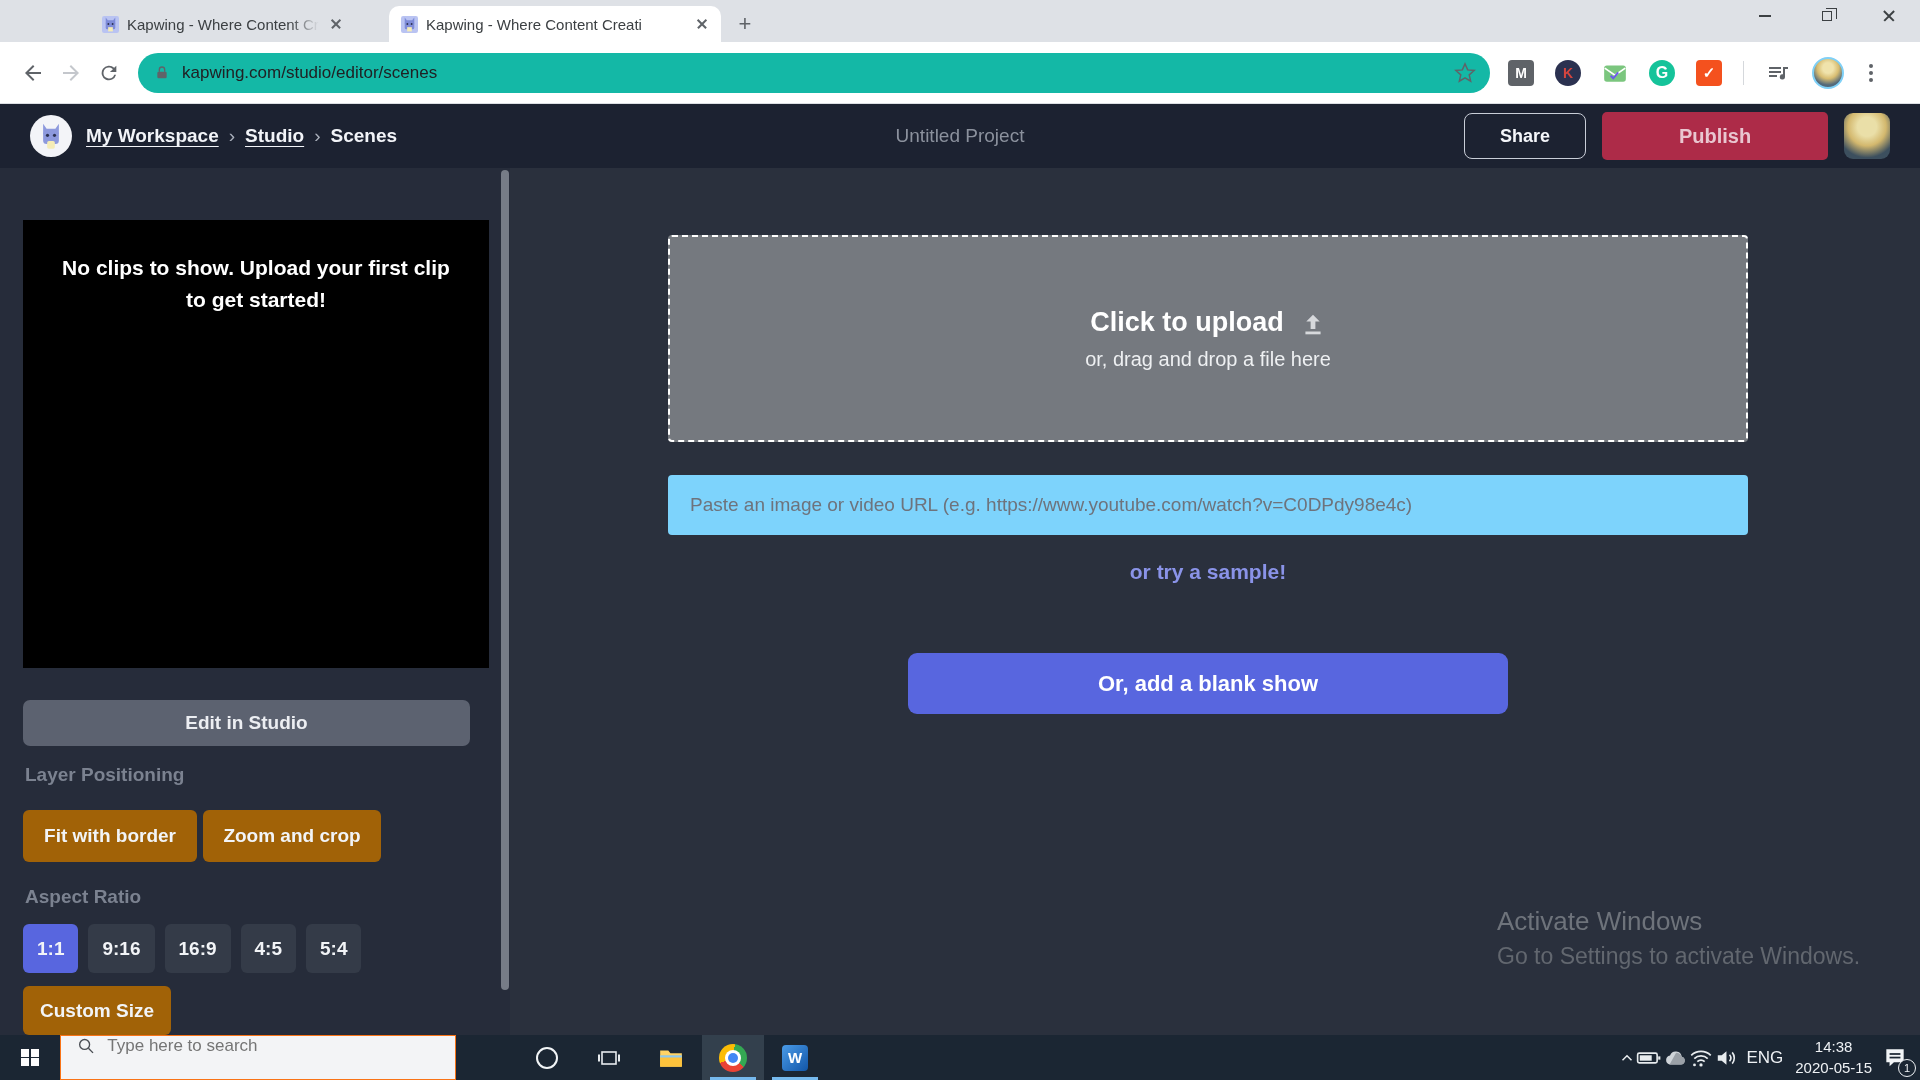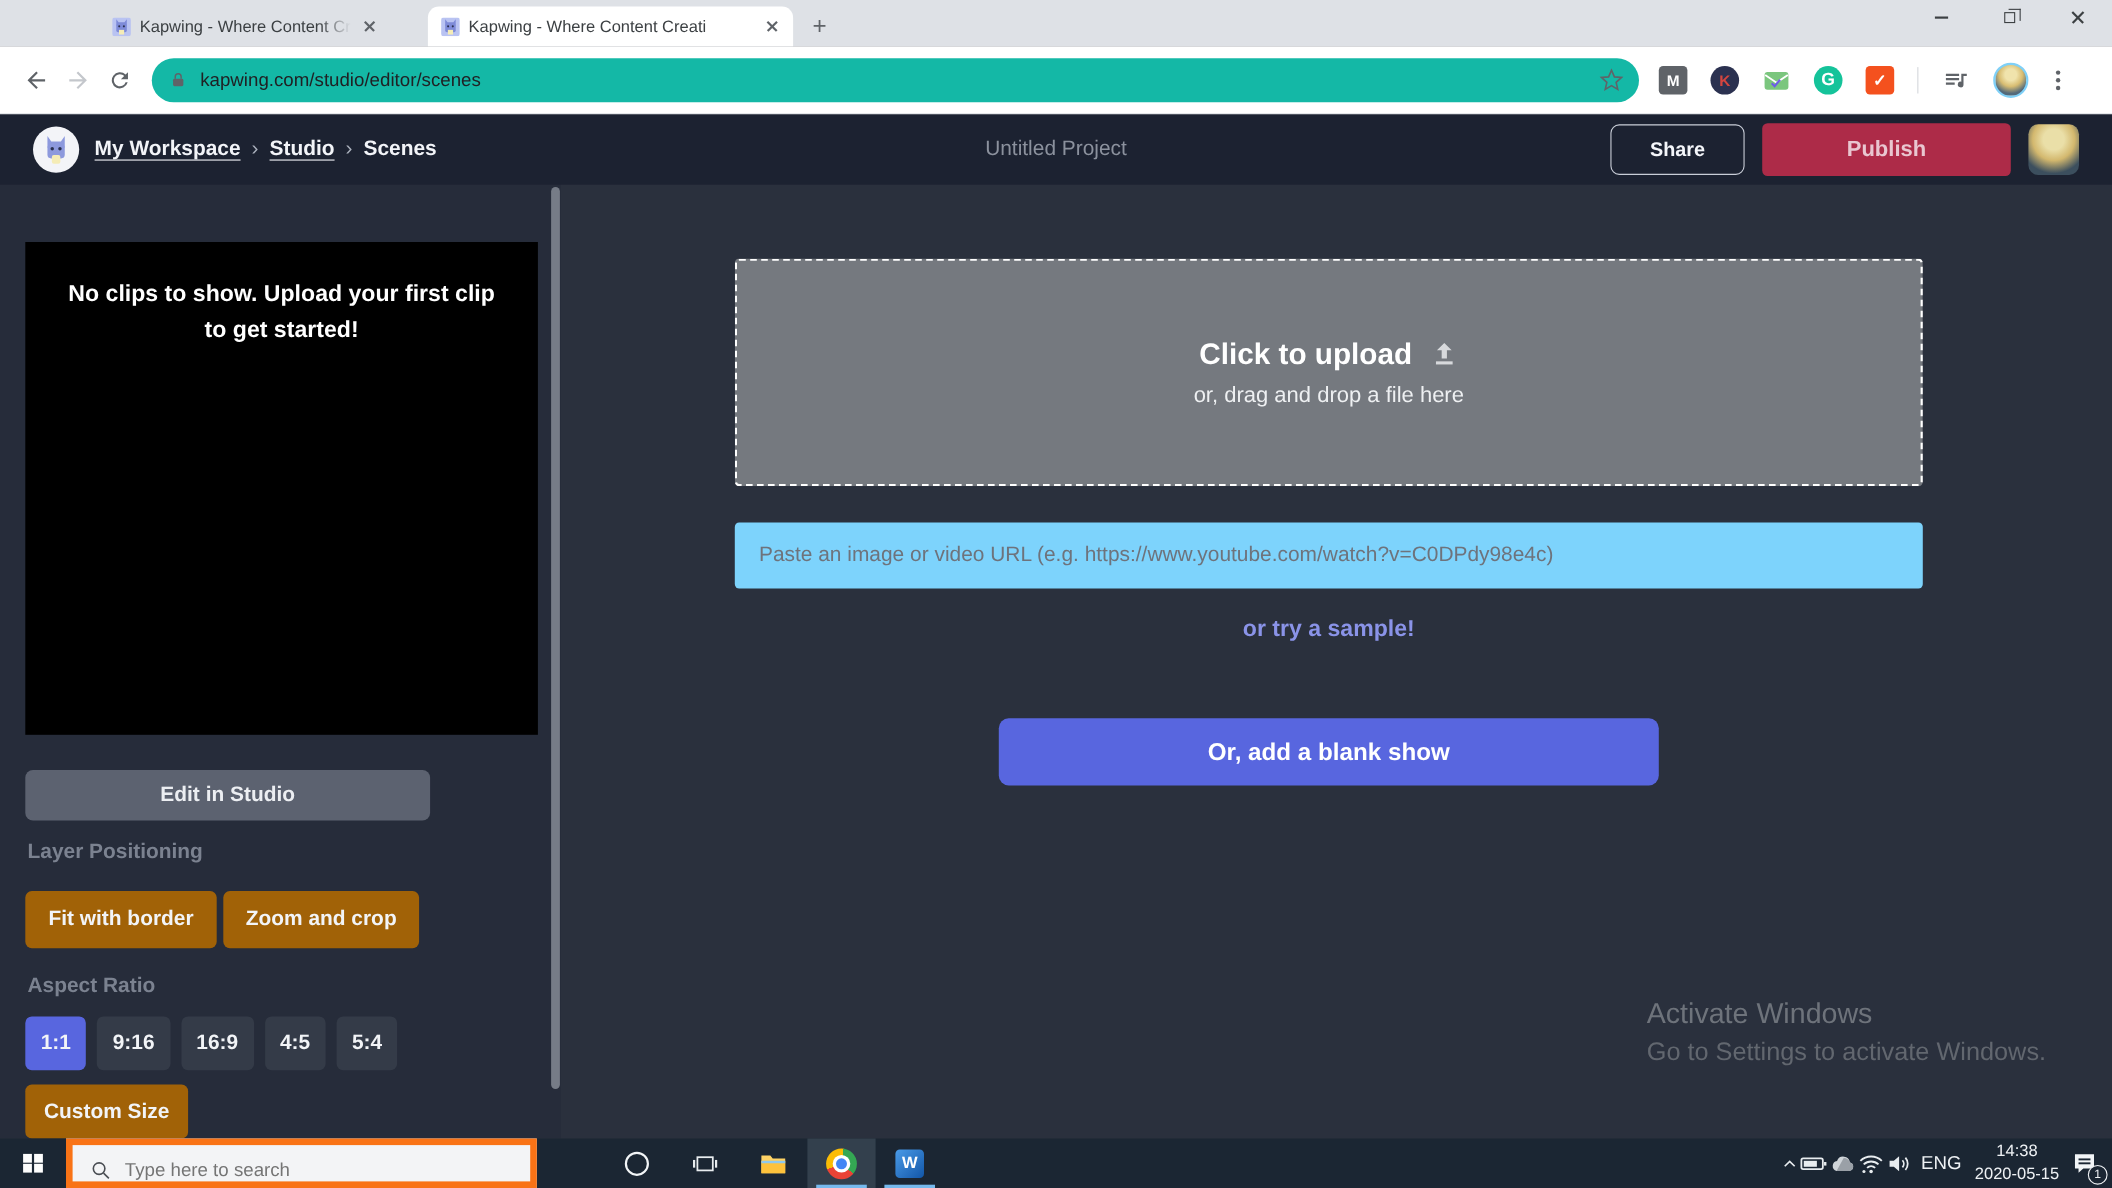--- a/index.html
+++ b/index.html
@@ -60,55 +60,55 @@
                  display:flex; align-items:center; justify-content:center; }
   .avatar-header { width:46px; height:46px; border-radius:9px;
                    background:radial-gradient(circle at 50% 30%, #eadfa8 24%, #d3b86e 48%, #3c4f5e 78%); }
 
   
   .content { height:867px; position:relative; display:flex; }
   .sidebar { width:510px; height:100%; background:#262c3a; position:relative; flex:none; }
   .sidebar-scroll { position:absolute; right:1px; top:2px; width:8px; height:820px; border-radius:4px; background:#767c87; }
   .clip-preview { position:absolute; left:23px; top:52px; width:466px; height:448px; background:#000;
                   color:#fff; font-size:21px; font-weight:bold; text-align:center; line-height:1.5; padding:32px 28px 0; }
-  .btn-edit-studio { position:absolute; left:23px; top:532px; width:368px; height:46px; background:#5c6270; border-radius:7px;
+  .btn-edit-studio { position:absolute; left:23px; top:532px; width:447px; height:46px; background:#5c6270; border-radius:7px;
                      color:#eceef2; font-size:19px; font-weight:bold; display:flex; align-items:center; justify-content:center; }
   .side-label { position:absolute; left:25px; color:#7b8290; font-size:19px; font-weight:bold; }
   .lbl-layer { top:596px; } .lbl-aspect { top:718px; }
   .btn-dark { background:#a16207; border-radius:6px; color:#f2f4f7; font-weight:bold; display:flex; align-items:center; justify-content:center; }
   .btn-fit { position:absolute; left:23px; top:642px; width:174px; height:52px; font-size:19px; }
   .btn-zoomcrop { position:absolute; left:203px; top:642px; width:178px; height:52px; font-size:19px; }
   .ratio-row { position:absolute; left:23px; top:756px; display:flex; gap:10px; }
   .ratio-btn { height:49px; padding:0 14px; background:#343b48; border-radius:6px; color:#f2f4f7; font-size:19px; font-weight:bold;
                display:flex; align-items:center; justify-content:center; }
   .ratio-btn.selected { background:#5866df; }
   .btn-custom { position:absolute; left:23px; top:818px; width:148px; height:49px; font-size:19px; }
 
   .main { flex:1; position:relative; background:#2a303d; }
   .dropzone { position:absolute; left:158px; top:67px; width:1080px; height:207px; background:#75797f;
               border:2px dashed #ffffff; border-radius:4px; display:flex; flex-direction:column; align-items:center; justify-content:center; gap:10px; }
-  .drop-title-row { display:flex; align-items:center; gap:16px; }
+  .drop-title-row { display:flex; align-items:flex-end; gap:16px; }
   .drop-title { color:#fff; font-size:27px; font-weight:bold; }
   .drop-sub { color:#eef0f2; font-size:20px; }
   .url-input { position:absolute; left:158px; top:307px; width:1080px; height:60px; background:#7dd3fc; border:none; border-radius:4px;
                padding:0 22px; font-size:19px; color:#3a3f48; font-family:"Liberation Sans",sans-serif; outline:none; }
   .url-input::placeholder { color:#6e737c; }
   .sample-link { position:absolute; left:158px; top:392px; width:1080px; text-align:center; color:#8a93e8; font-size:21px; font-weight:bold; cursor:pointer; }
   .btn-blank-scene { position:absolute; left:398px; top:485px; width:600px; height:61px; background:#5866df; border-radius:9px;
                      color:#fff; font-size:22px; font-weight:bold; display:flex; align-items:center; justify-content:center; }
   .watermark { position:absolute; left:987px; top:738px; }
   .wm1 { color:#6e737b; font-size:26px; }
   .wm2 { color:#62676f; font-size:23px; margin-top:6px; }
 
   
   .taskbar { height:45px; background:#1b2633; display:flex; align-items:stretch; position:relative; }
   .tb-start { width:60px; display:flex; align-items:center; justify-content:center; }
   .win-logo { display:grid; grid-template-columns:8px 8px; grid-template-rows:8px 8px; gap:1.5px; transform:none; }
   .win-logo i { background:#fdfdfd; display:block; }
-  .tb-search { width:428px; background:#f3f4f6; border:6px solid #f97316; display:flex; align-items:flex-end; gap:12px; padding:0 0 0 16px; }
+  .tb-search { width:396px; background:#f3f4f6; border:1px solid #f97316; display:flex; align-items:flex-start; gap:12px; padding:0 0 0 16px; }
   .tb-search input { border:none; outline:none; background:transparent; font-size:17px; color:#42464c; width:380px; font-family:"Liberation Sans",sans-serif; }
   .tb-slot { width:62px; display:flex; align-items:center; justify-content:center; position:relative; }
   .tb-slot.active-app { background:#33404d; }
   .tb-slot.active-app::after, .tb-slot.open-app::after { content:""; position:absolute; bottom:0; left:8px; right:8px; height:3px; background:#76b9ed; }
   .cortana-ring { width:22px; height:22px; border:2.5px solid #f2f5f7; border-radius:50%; }
   .word-icon { width:26px; height:26px; background:linear-gradient(135deg,#4a9be8,#1256a8); border-radius:4px; color:#fff;
                font-weight:bold; font-size:15px; display:flex; align-items:center; justify-content:center; }
   .chrome-icon { width:28px; height:28px; border-radius:50%; position:relative;
                  background:conic-gradient(from 130deg, #ea4335 0 33%, #fbbc05 33% 66%, #34a853 66% 100%); }
   .chrome-icon::before { content:""; position:absolute; inset:6px; background:#fff; border-radius:50%; }

